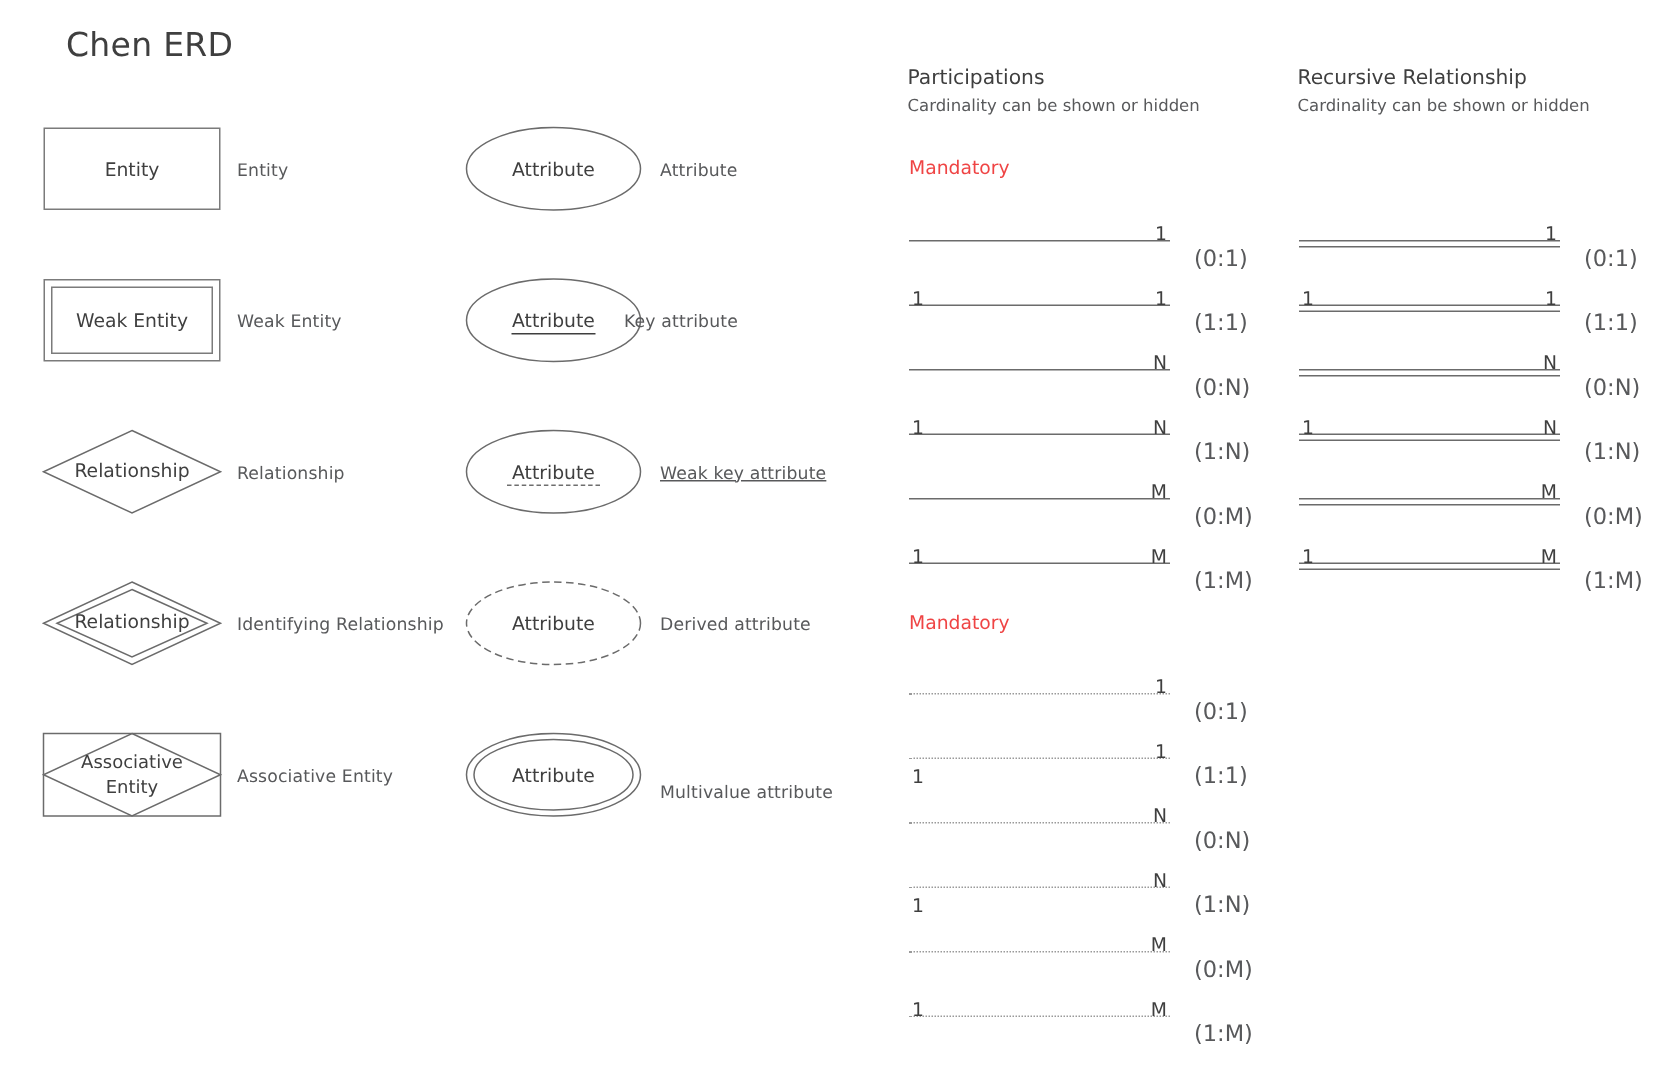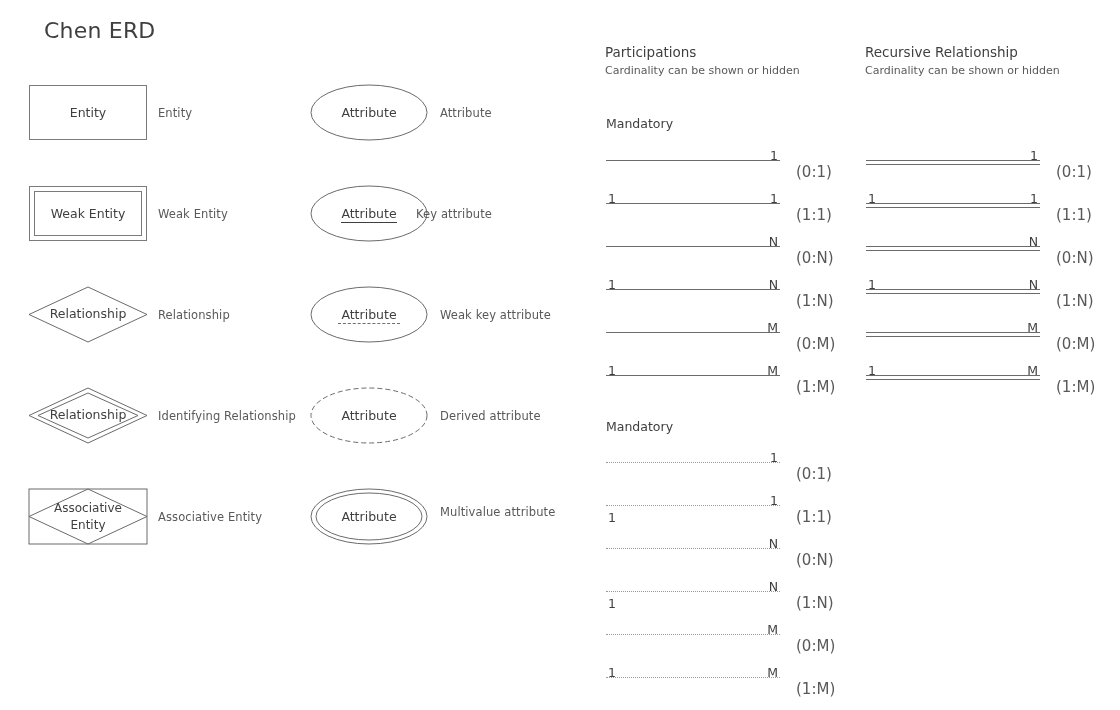--- a/index.html
+++ b/index.html
@@ -90,23 +90,22 @@
   }
   .col-sub {
     position: absolute;
     font-size: 11px;
     color: #58595b;
     white-space: nowrap;
   }
   .group-title {
     position: absolute;
     font-size: 12.5px;
-    color: #404040;
-    white-space: nowrap;
-    margin-top: 12px;
+    color: #ef4444;
+    white-space: nowrap;
   }
 
   .conn { position: absolute; }
   .conn .line {
     position: absolute;
     left: 0;
     width: 100%;
   }
   .line.solid  { border-top: 1px solid #6b6b6b; top: 0; }
   .line.dotted { border-top: 1px dotted #9a9a9a; top: 0; }
@@ -190,36 +189,36 @@
         <ellipse cx="59" cy="28.5" rx="58" ry="27.5" fill="none" stroke="#6b6b6b" stroke-width="1"></ellipse>
       </svg>
       <div class="attr-text" style="left: 311px; width: 116px; top: 19.5px;"><u>Attribute</u></div>
       <div class="legend-label" style="left: 416px; top: 20.5px;">Key attribute</div>
     </div>
     <div class="legend-row" style="left: 0px; top: 287px; width: 320px; height: 55px;">
       <svg width="118" height="57" viewBox="0 0 118 57" class="svg-shape" style="position: absolute; left: 310px; top: -1px;">
         <ellipse cx="59" cy="28.5" rx="58" ry="27.5" fill="none" stroke="#6b6b6b" stroke-width="1"></ellipse>
       </svg>
       <div class="attr-text" style="left: 311px; width: 116px; top: 19.5px;"><span class="dashed-u">Attribute</span></div>
-      <div class="legend-label" style="left: 440px; top: 20.5px;">Weak key attribute</div>
+      <div class="legend-label" style="left: 440px; top: 20.5px; text-decoration: underline;">Weak key attribute</div>
     </div>
     <div class="legend-row" style="left: 0px; top: 388px; width: 320px; height: 55px;">
       <svg width="118" height="57" viewBox="0 0 118 57" class="svg-shape" style="position: absolute; left: 310px; top: -1px;">
         <ellipse cx="59" cy="28.5" rx="58" ry="27.5" fill="none" stroke="#6b6b6b" stroke-width="1" stroke-dasharray="5,3"></ellipse>
       </svg>
       <div class="attr-text" style="left: 311px; width: 116px; top: 19.5px;">Attribute</div>
       <div class="legend-label" style="left: 440px; top: 20.5px;">Derived attribute</div>
     </div>
     <div class="legend-row" style="left: 0px; top: 489px; width: 320px; height: 55px;">
       <svg width="118" height="57" viewBox="0 0 118 57" class="svg-shape" style="position: absolute; left: 310px; top: -1px;">
         <ellipse cx="59" cy="28.5" rx="58" ry="27.5" fill="none" stroke="#6b6b6b" stroke-width="1"></ellipse>
         <ellipse cx="59" cy="28.5" rx="53" ry="23.5" fill="none" stroke="#6b6b6b" stroke-width="1"></ellipse>
       </svg>
       <div class="attr-text" style="left: 311px; width: 116px; top: 19.5px;">Attribute</div>
-      <div class="legend-label" style="left: 440px; top: 16px; text-align: center;">Multivalue attribute</div>
+      <div class="legend-label" style="left: 440px; top: 32px; text-align: center;">Multivalue attribute</div>
     </div>
   </div>
 
 <div class="col-title abs" style="left:605px; top:44px;">Participations</div>
 <div class="col-sub abs" style="left:605px; top:64px;">Cardinality can be shown or hidden</div>
 <div id="participations-body">
     <div class="group-title" style="left: 606px; top: 104px;">Mandatory</div>
     <div class="conn" style="left: 606px; top: 160px; width: 174px; height: 6px;">
       <div class="line solid"></div>
       <div class="card right above">1</div>

